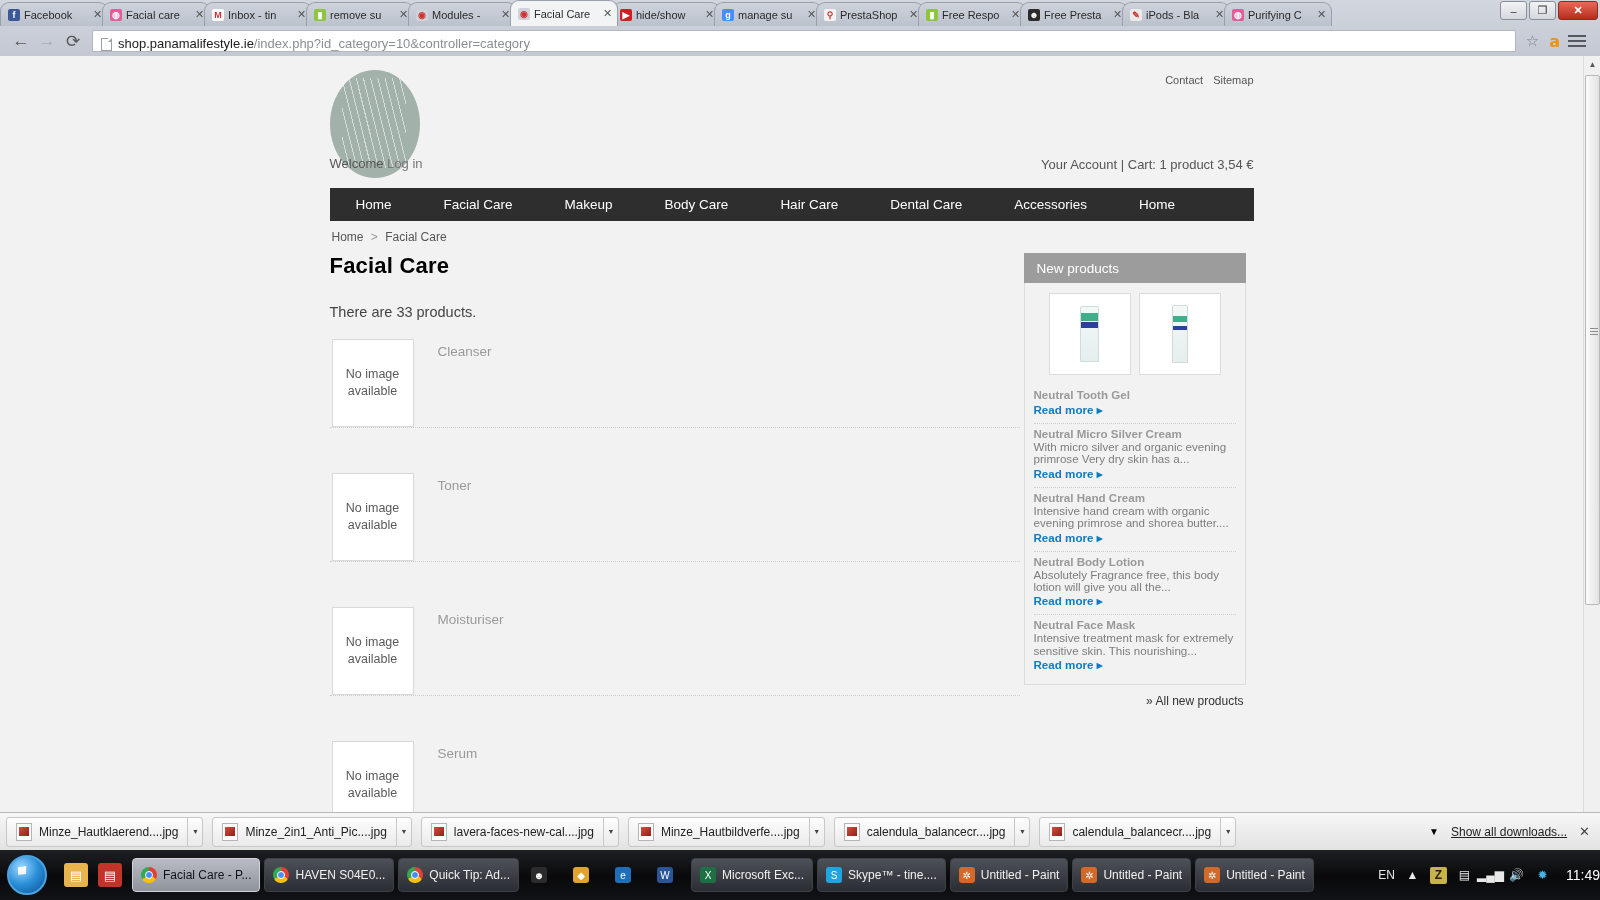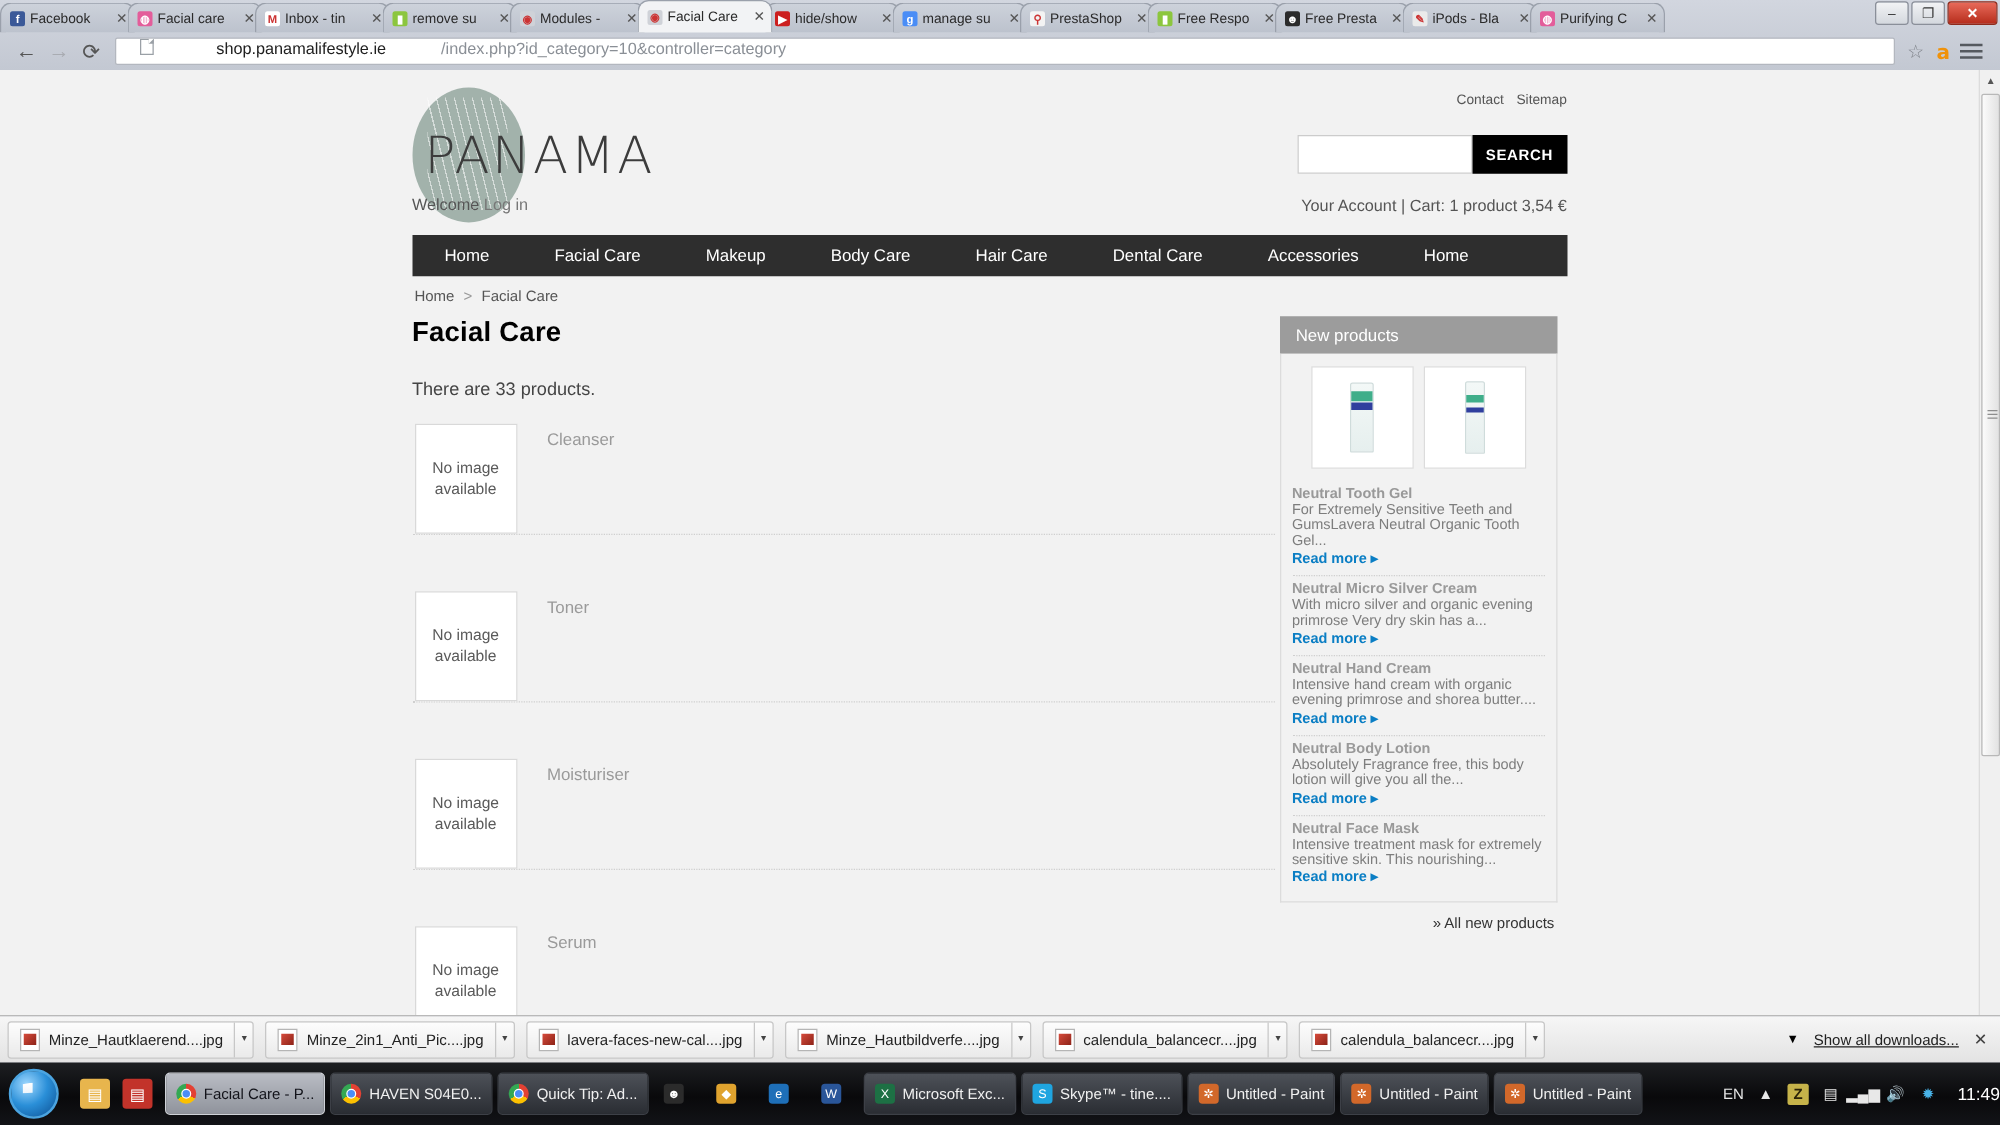--- a/index.html
+++ b/index.html
@@ -25,21 +25,21 @@
         background:linear-gradient(#f2f3f5,#d4d8de); font-size:11px; color:#333;
         display:flex; align-items:center; justify-content:center; }
   .wb.close { width:40px; background:linear-gradient(#e86a5a,#b62d1c); color:#fff;
               border-color:#8e2a1b; font-weight:bold; }
 
   .navbar { position:absolute; left:0; top:26px; width:1600px; height:30px; display:flex; align-items:center; padding:0 8px; }
   .navicon { width:26px; height:26px; display:flex; align-items:center; justify-content:center;
              font-size:17px; color:#555; }
   .navicon.fwd { color:#a9acb2; }
   .omnibox { flex:1; height:22px; margin:0 6px; background:#fff; border:1px solid #b3b7bf;
-             border-radius:2px; display:flex; align-items:flex-start; padding:0 19px; font-size:13px;gap:44px; }
+             border-radius:2px; display:flex; align-items:flex-end; padding:0 8px; font-size:13px; }
   .pageicon { width:11px; height:13px; border:1px solid #9aa0a6; background:#fff; margin-right:6px; position:relative; flex:0 0 11px; }
   .pageicon:after{content:"";position:absolute;right:-1px;top:-1px;border-left:4px solid #fff;border-bottom:4px solid #9aa0a6;width:0;height:0;}
   .url-host { color:#202020; }
   .url-rest { color:#8a8f96; }
   .star { font-size:15px; color:#7b7f86; margin:0 4px; }
   .amz { font-size:16px; color:#f0920a; font-weight:bold; margin:0 6px; font-family:"DejaVu Sans",sans-serif;}
   .hamb { width:18px; margin:0 6px 0 2px; display:flex; flex-direction:column; gap:3px; }
   .hamb i { display:block; height:2px; background:#55595f; }
 
   
@@ -267,33 +267,28 @@
   </div>
 </div>
 
 <div class="viewport">
   <div class="page">
     <div class="wrap">
 
       <div class="hdr">
         <div class="logo">
           <div class="logo-ell"></div>
-          <div class="logo-txt">PANAMA</div>
         </div>
         <div class="welcome">
           <span>Welcome</span>
           <a href="#">Log in</a>
         </div>
         <div class="toplinks">
           <span>Contact</span>
           <span>Sitemap</span>
-        </div>
-        <div class="searchrow">
-          <input class="searchinput" placeholder="" style="">
-          <button class="searchbtn">SEARCH</button>
         </div>
         <div class="acct">
           <span>Your Account</span>
           <span> | </span>
           <span>Cart: 1 product 3,54 €</span>
         </div>
       </div>
 
       <div class="mainnav" id="mainnav">
           <a href="#">Home</a>
@@ -350,21 +345,20 @@
               <div class="thumb">
                   <div class="tube"></div>
                 </div>
               <div class="thumb">
                   <div class="tube v2"></div>
                 </div>
             </div>
             <div id="npitems">
                 <div class="np-item">
                   <div class="np-title">Neutral Tooth Gel</div>
-                  <div class="np-desc">For Extremely Sensitive Teeth and GumsLavera Neutral Organic Tooth Gel...</div>
                   <div class="np-more">Read more ▸</div>
                 </div>
                 <div class="np-item">
                   <div class="np-title">Neutral Micro Silver Cream</div>
                   <div class="np-desc">With micro silver and organic evening primrose Very dry skin has a...</div>
                   <div class="np-more">Read more ▸</div>
                 </div>
                 <div class="np-item">
                   <div class="np-title">Neutral Hand Cream</div>
                   <div class="np-desc">Intensive hand cream with organic evening primrose and shorea butter....</div>

